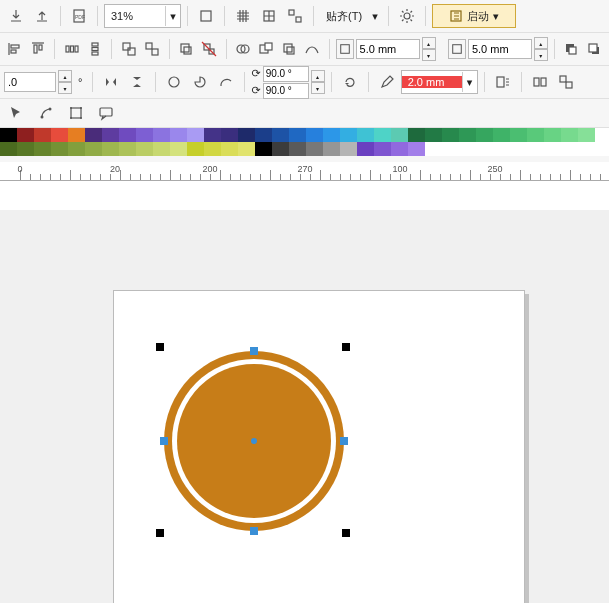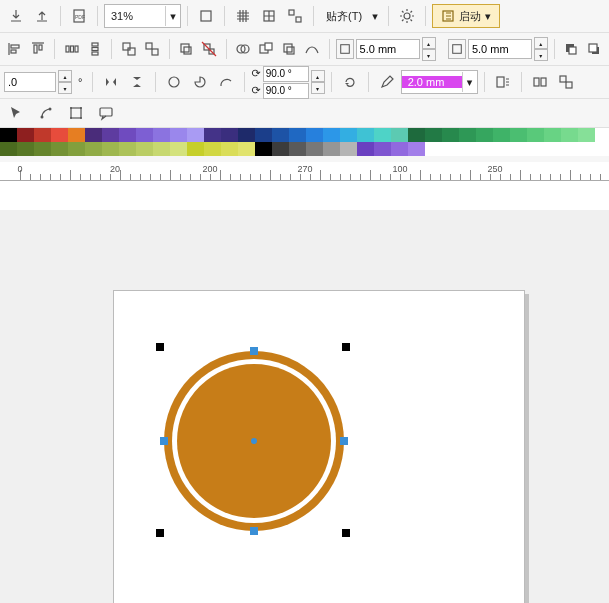--- a/index.html
+++ b/index.html
@@ -7,36 +7,36 @@
   .toolbar-row{display:flex;align-items:center;height:28px;padding:2px 4px;background:#f6f6f6;border-bottom:1px solid #e0e0e0;gap:2px}
   .sep{width:1px;height:20px;background:#d4d4d4;margin:0 4px}
   .ico-btn{width:22px;height:22px;display:flex;align-items:center;justify-content:center;border:1px solid transparent;border-radius:2px}
   .ico-btn svg{width:16px;height:16px}
   .combo{display:flex;align-items:center;height:22px;border:1px solid #b8b8b8;background:#fff}
   .combo .val{padding:0 6px;min-width:48px}
   .combo .arrow{width:14px;height:20px;display:flex;align-items:center;justify-content:center;border-left:1px solid #ccc}
   .spin-pair{display:flex;flex-direction:column}
   .spin-pair div{width:12px;height:10px;display:flex;align-items:center;justify-content:center;border:1px solid #b8b8b8;font-size:6px}
   .lbl{padding:0 4px}
-  .btn-launch{display:flex;align-items:center;height:22px;background:#fdf0c8;border:1px solid #cfa838;padding:0 8px;gap:4px}
+  .btn-launch{display:flex;align-items:center;height:22px;background:#fdf0c8;border:1px solid #cfa838;padding:0 16px;gap:4px}
   .palette{display:flex;flex-wrap:wrap;width:609px}
   .sw{width:17px;height:14px}
   .ruler{position:relative;height:18px;background:#fff;border-bottom:1px solid #aaa;font-size:9px;color:#555}
   .ruler .tick{position:absolute;bottom:0;width:1px;height:6px;background:#888}
   .ruler .tick.major{height:10px}
   .ruler .num{position:absolute;bottom:6px;transform:translateX(-50%)}
   .canvas-area{position:absolute;left:0;top:210px;right:0;bottom:0;background:#f0f0f0}
   .page{position:absolute;left:113px;top:80px;width:410px;height:330px;background:#fff;border:1px solid #bbb;box-shadow:4px 4px 0 rgba(0,0,0,.18)}
   .sel-handle{width:8px;height:8px;background:#000;position:absolute}
   .sel-handle.mid{background:#3a8fd6}
   .circ-outer{position:absolute;border-radius:50%;background:#c77d18}
   .circ-ring{position:absolute;border-radius:50%;background:#fff}
   .circ-inner{position:absolute;border-radius:50%;background:#c77d18}
   .center-dot{position:absolute;width:6px;height:6px;background:#3a8fd6;border-radius:50%}
-  .hl{background:#d946ef;color:#fff;padding:0 2px}
+  .hl{background:#ef4444;color:#fff;padding:0 2px}
   svg{stroke:#555;stroke-width:1.2;fill:none}
   .fill{fill:#555;stroke:none}
   .row-extra{display:flex;align-items:center;height:24px;padding:2px 4px;gap:6px;background:#f6f6f6;border-bottom:1px solid #e0e0e0}
   .stack-rows{display:flex;flex-direction:column;gap:1px}
   .stack-rows .line{display:flex;align-items:center;gap:2px}
   .stack-rows input{width:40px;height:14px;font-size:10px;border:1px solid #b8b8b8;padding:0 2px}
   .mini-input{width:56px;height:18px;border:1px solid #b8b8b8;font-size:11px;padding:0 3px;background:#fff}
   .outline-ico{width:18px;height:18px;border:1px solid #b8b8b8;display:flex;align-items:center;justify-content:center}
 </style>
 </head>

